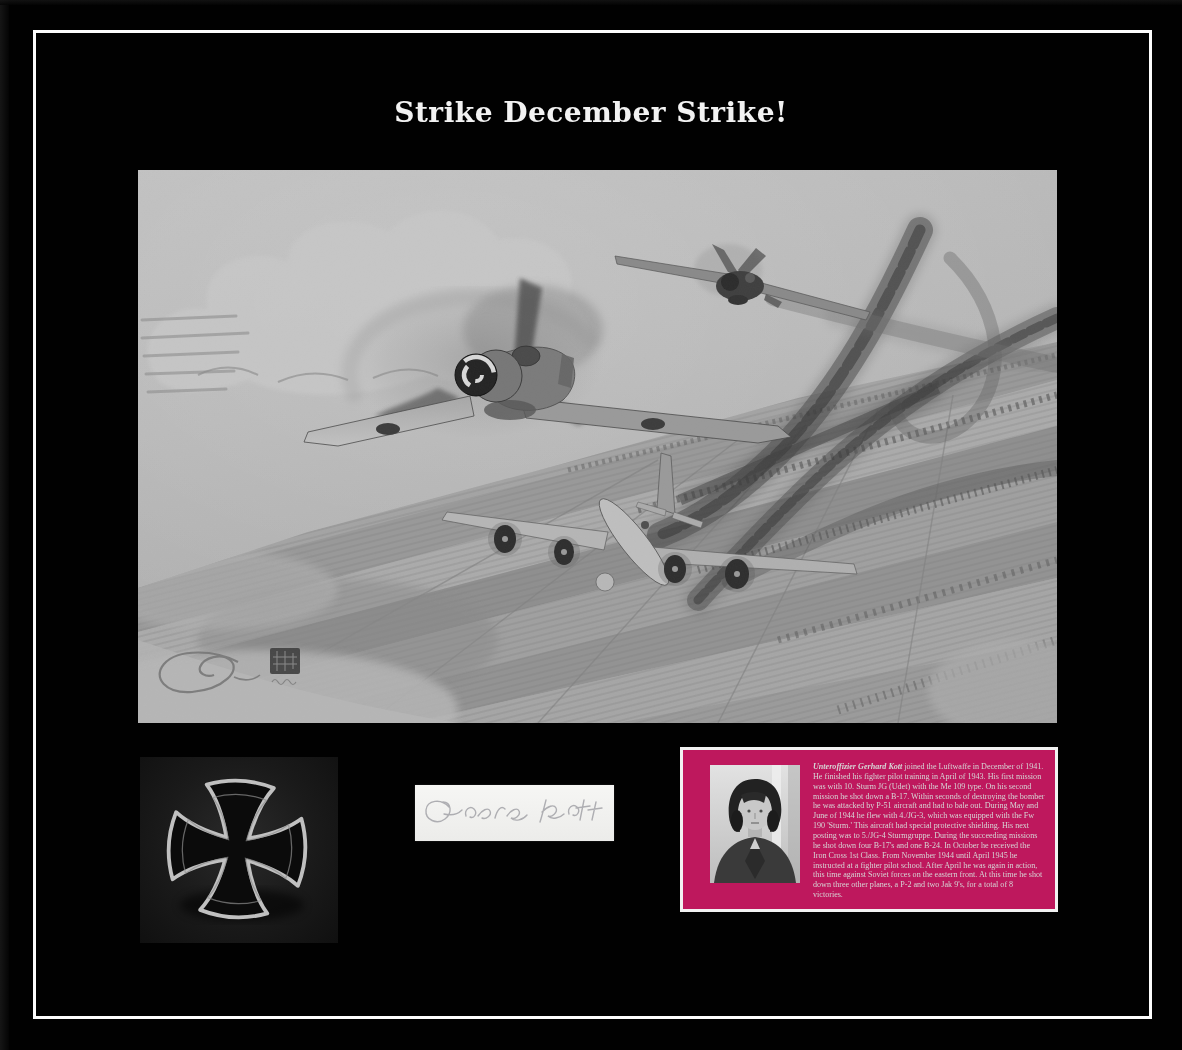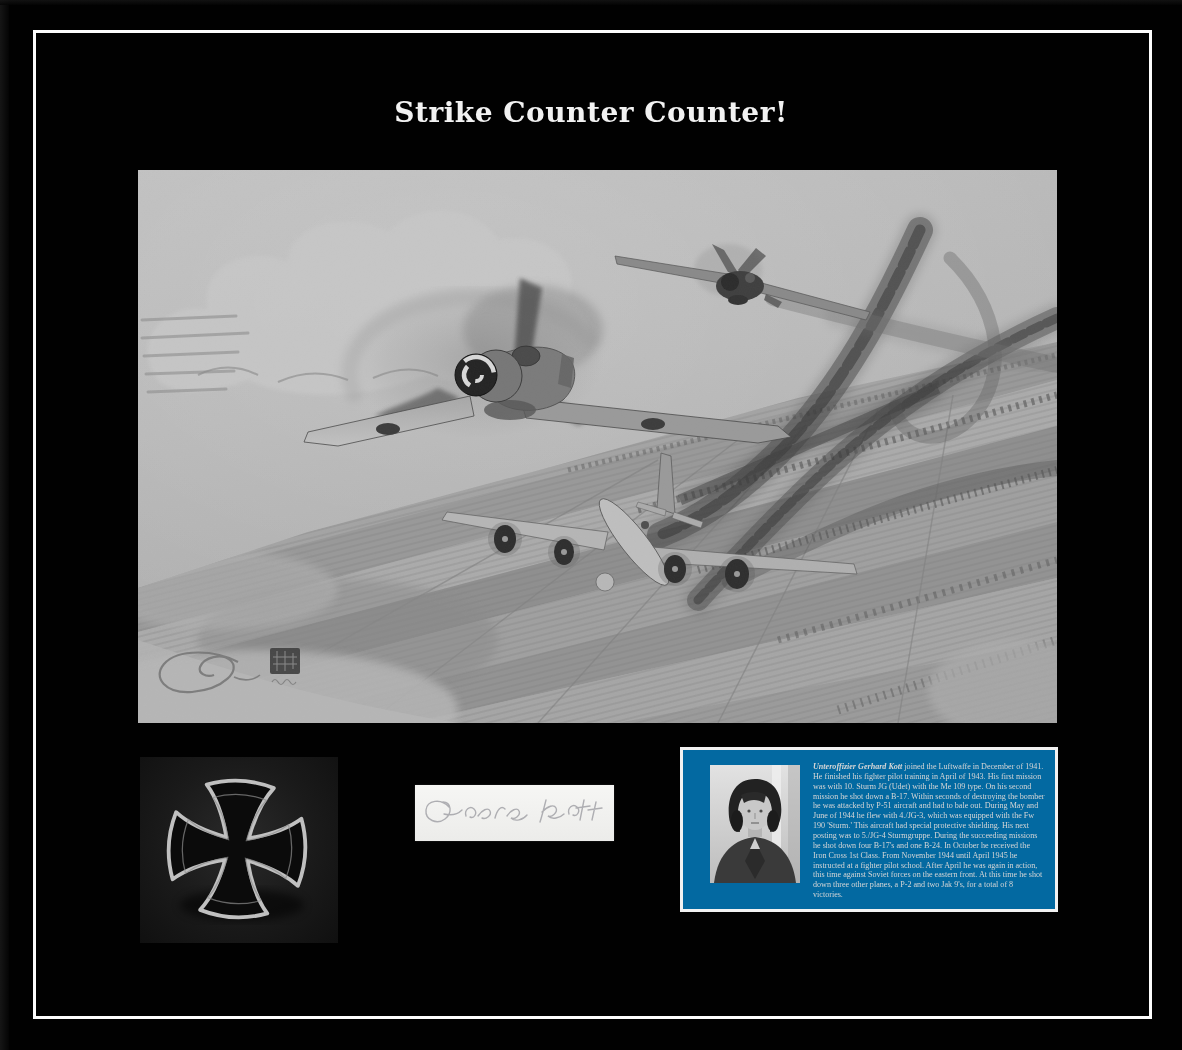--- a/index.html
+++ b/index.html
@@ -16,37 +16,37 @@
   .title{position:absolute;left:0;top:96px;width:100%;text-align:center;
          font-family:"DejaVu Serif",serif;font-weight:bold;font-size:28px;
          letter-spacing:.5px;color:#f2f2f2;}
   .art{position:absolute;left:138px;top:170px;width:919px;height:553px;background:#b4b4b4;}
   .art svg{display:block;}
   .medal{position:absolute;left:140px;top:757px;width:198px;height:186px;
          background:radial-gradient(ellipse at 50% 45%, #2a2a2a 0%, #1a1a1a 55%, #101010 100%);}
   .slip{position:absolute;left:415px;top:785px;width:199px;height:56px;
         background:linear-gradient(180deg,#f6f6f4,#ececea);box-shadow:0 0 2px rgba(255,255,255,.15);}
   .card{position:absolute;left:680px;top:747px;width:372px;height:159px;
-        border:3px solid #f2f2f2;background:#0369a1;display:flex;gap:13px;
+        border:3px solid #f2f2f2;background:#be185d;display:flex;gap:13px;
         padding:0;box-sizing:content-box;justify-content:flex-end;}
   .card-photo{margin:15px 0 0 27px;width:90px;height:118px;flex:0 0 auto;}
   .card-text{margin:12px 10px 8px 0;width:252px;
              font-family:"Liberation Serif",serif;font-size:8.1px;line-height:1.22;
              color:#d6d6d6;text-align:left;}
   .card-text .lead{font-weight:bold;font-style:italic;}
 </style>
 </head>
 <body>
 
 <div id="stage">
   <div class="edge-l"></div>
   <div class="edge-t"></div>
   <div class="pinstripe"></div>
 
-  <div class="title">Strike Counter Counter!</div>
+  <div class="title">Strike December Strike!</div>
 
   <div class="art" role="img" aria-label="Pencil drawing of two Fw 190 fighters attacking a B-17 bomber above patchwork fields, with crossing smoke trails">
     <svg width="919" height="553" viewBox="0 0 919 553">
       <defs>
         <linearGradient id="paperGrad" x1="0" y1="0" x2="0.25" y2="1">
           <stop offset="0" stop-color="#bdbdbd"></stop>
             <stop offset="0.45" stop-color="#b6b6b6"></stop>
           <stop offset="1" stop-color="#a9a9a9"></stop>
         </linearGradient>
         <radialGradient id="paperLight" cx="0.33" cy="0.22" r="0.85">

